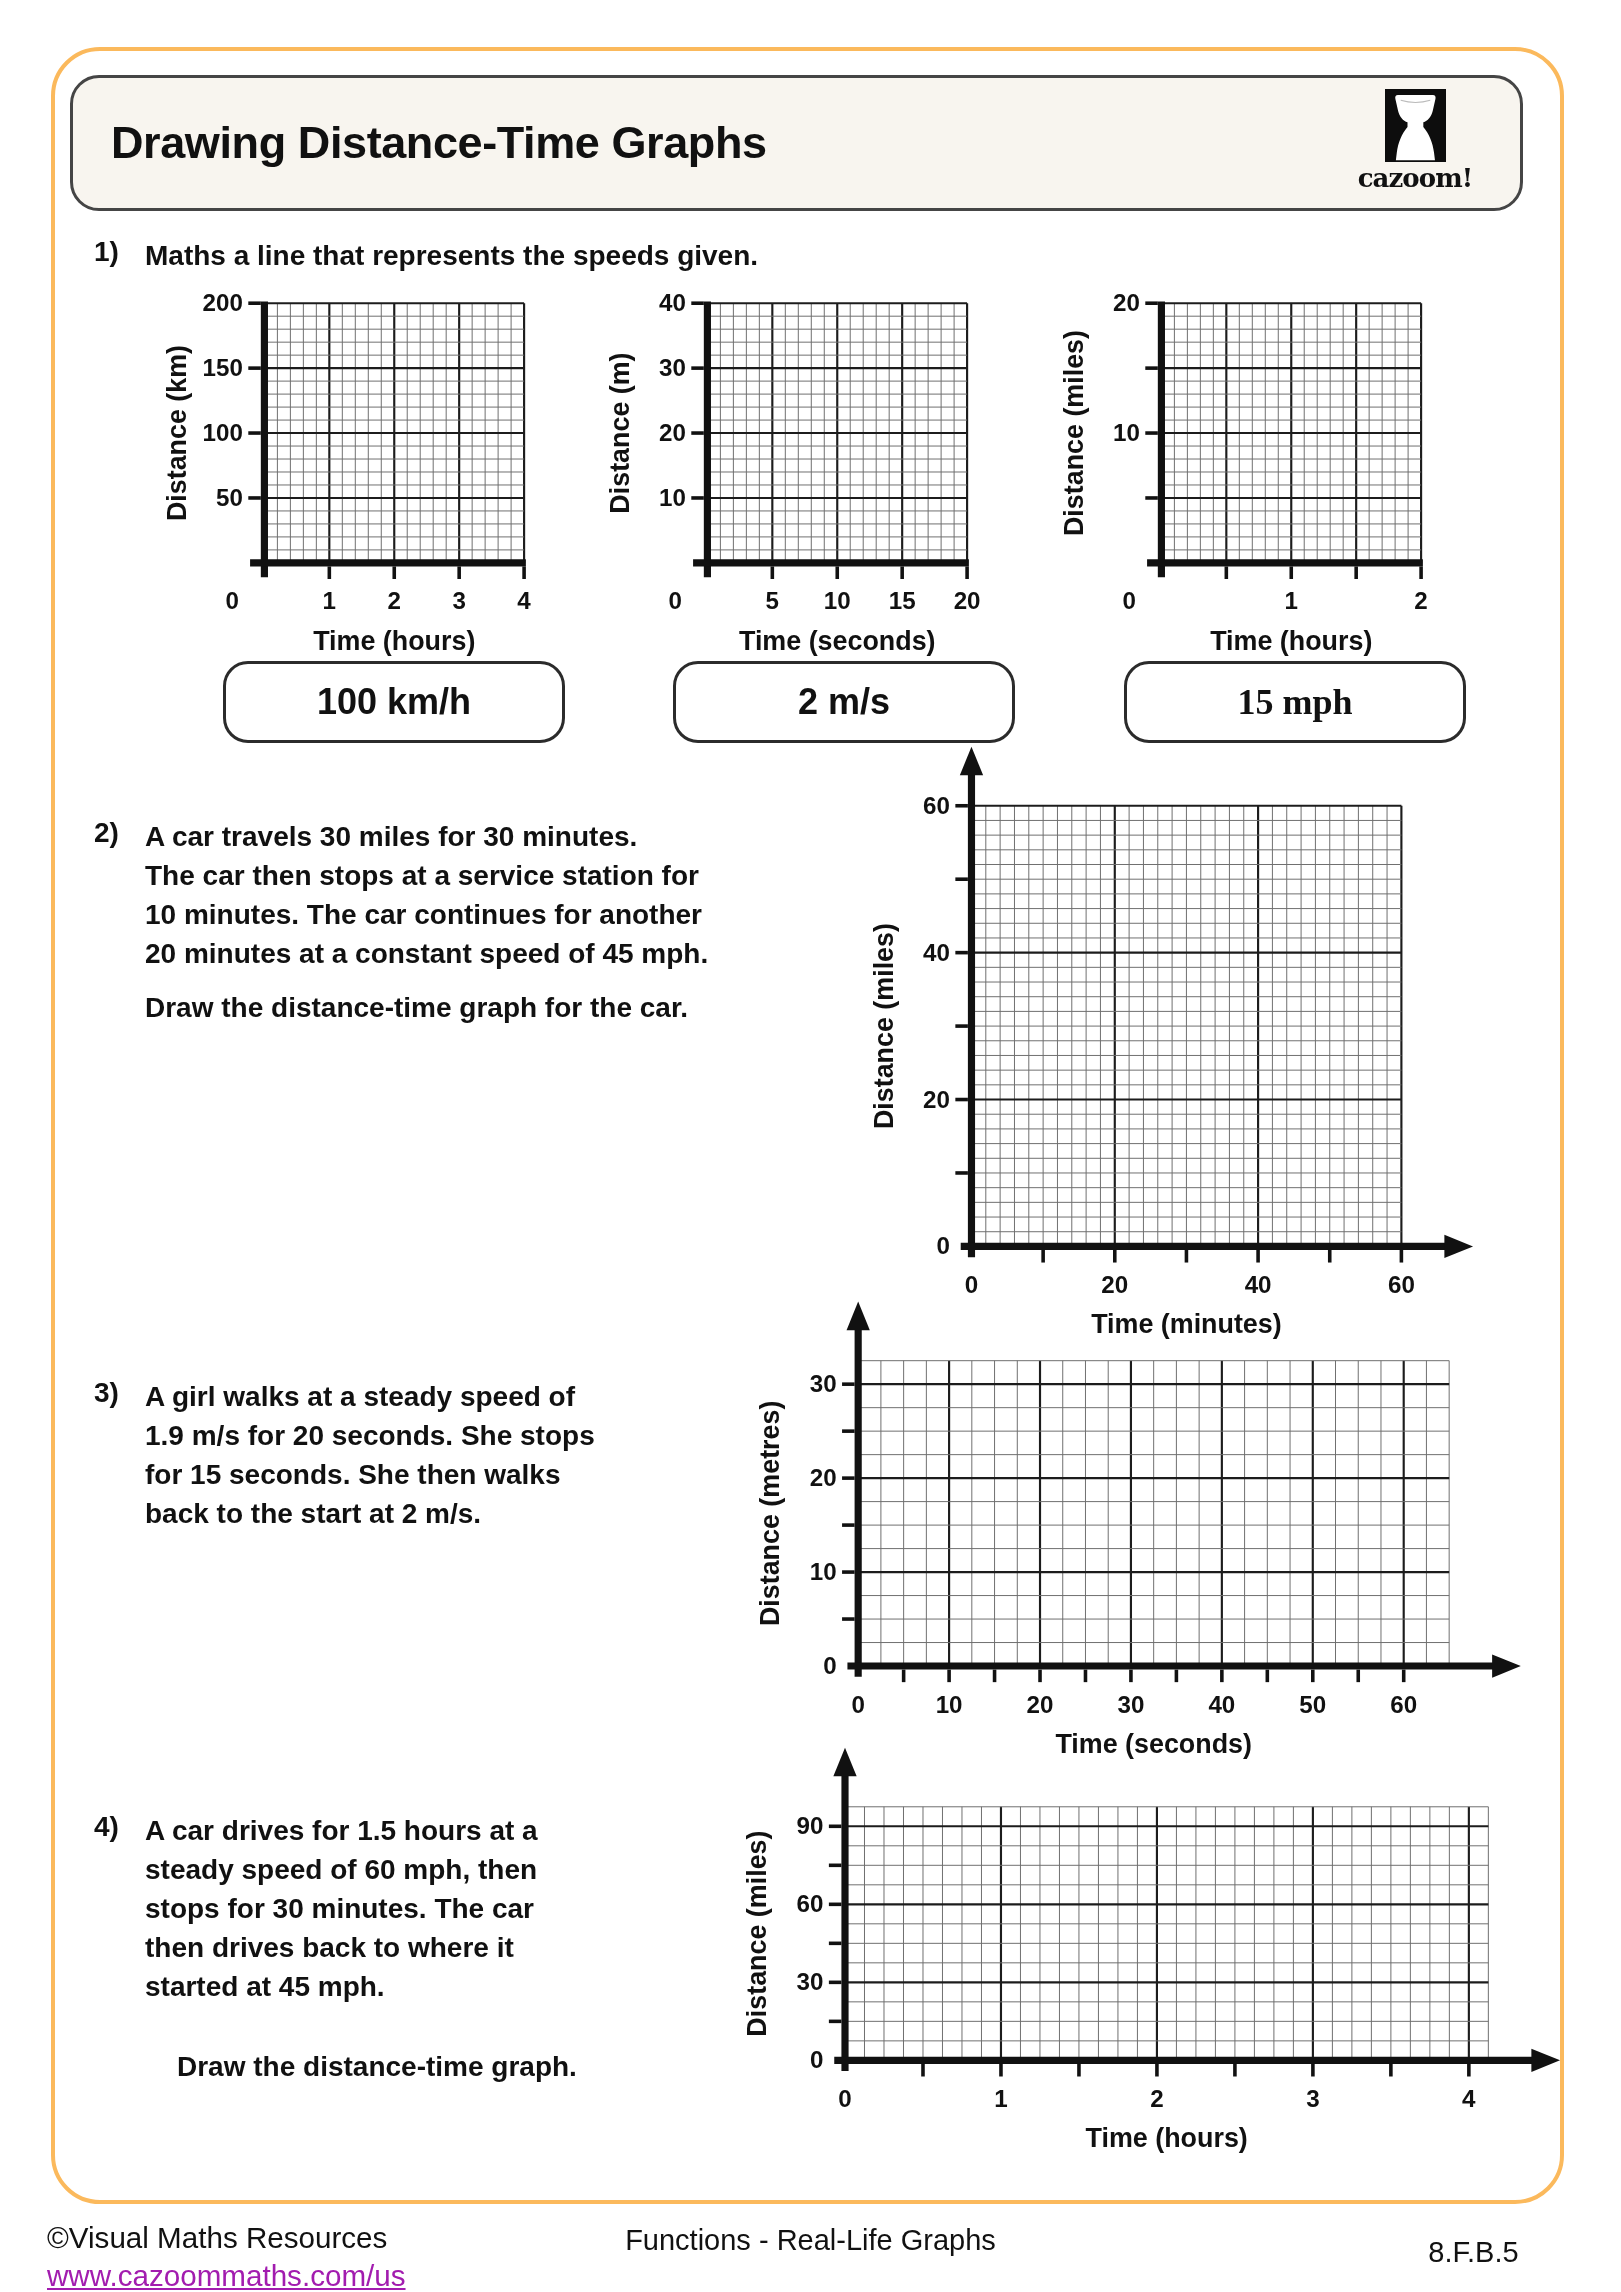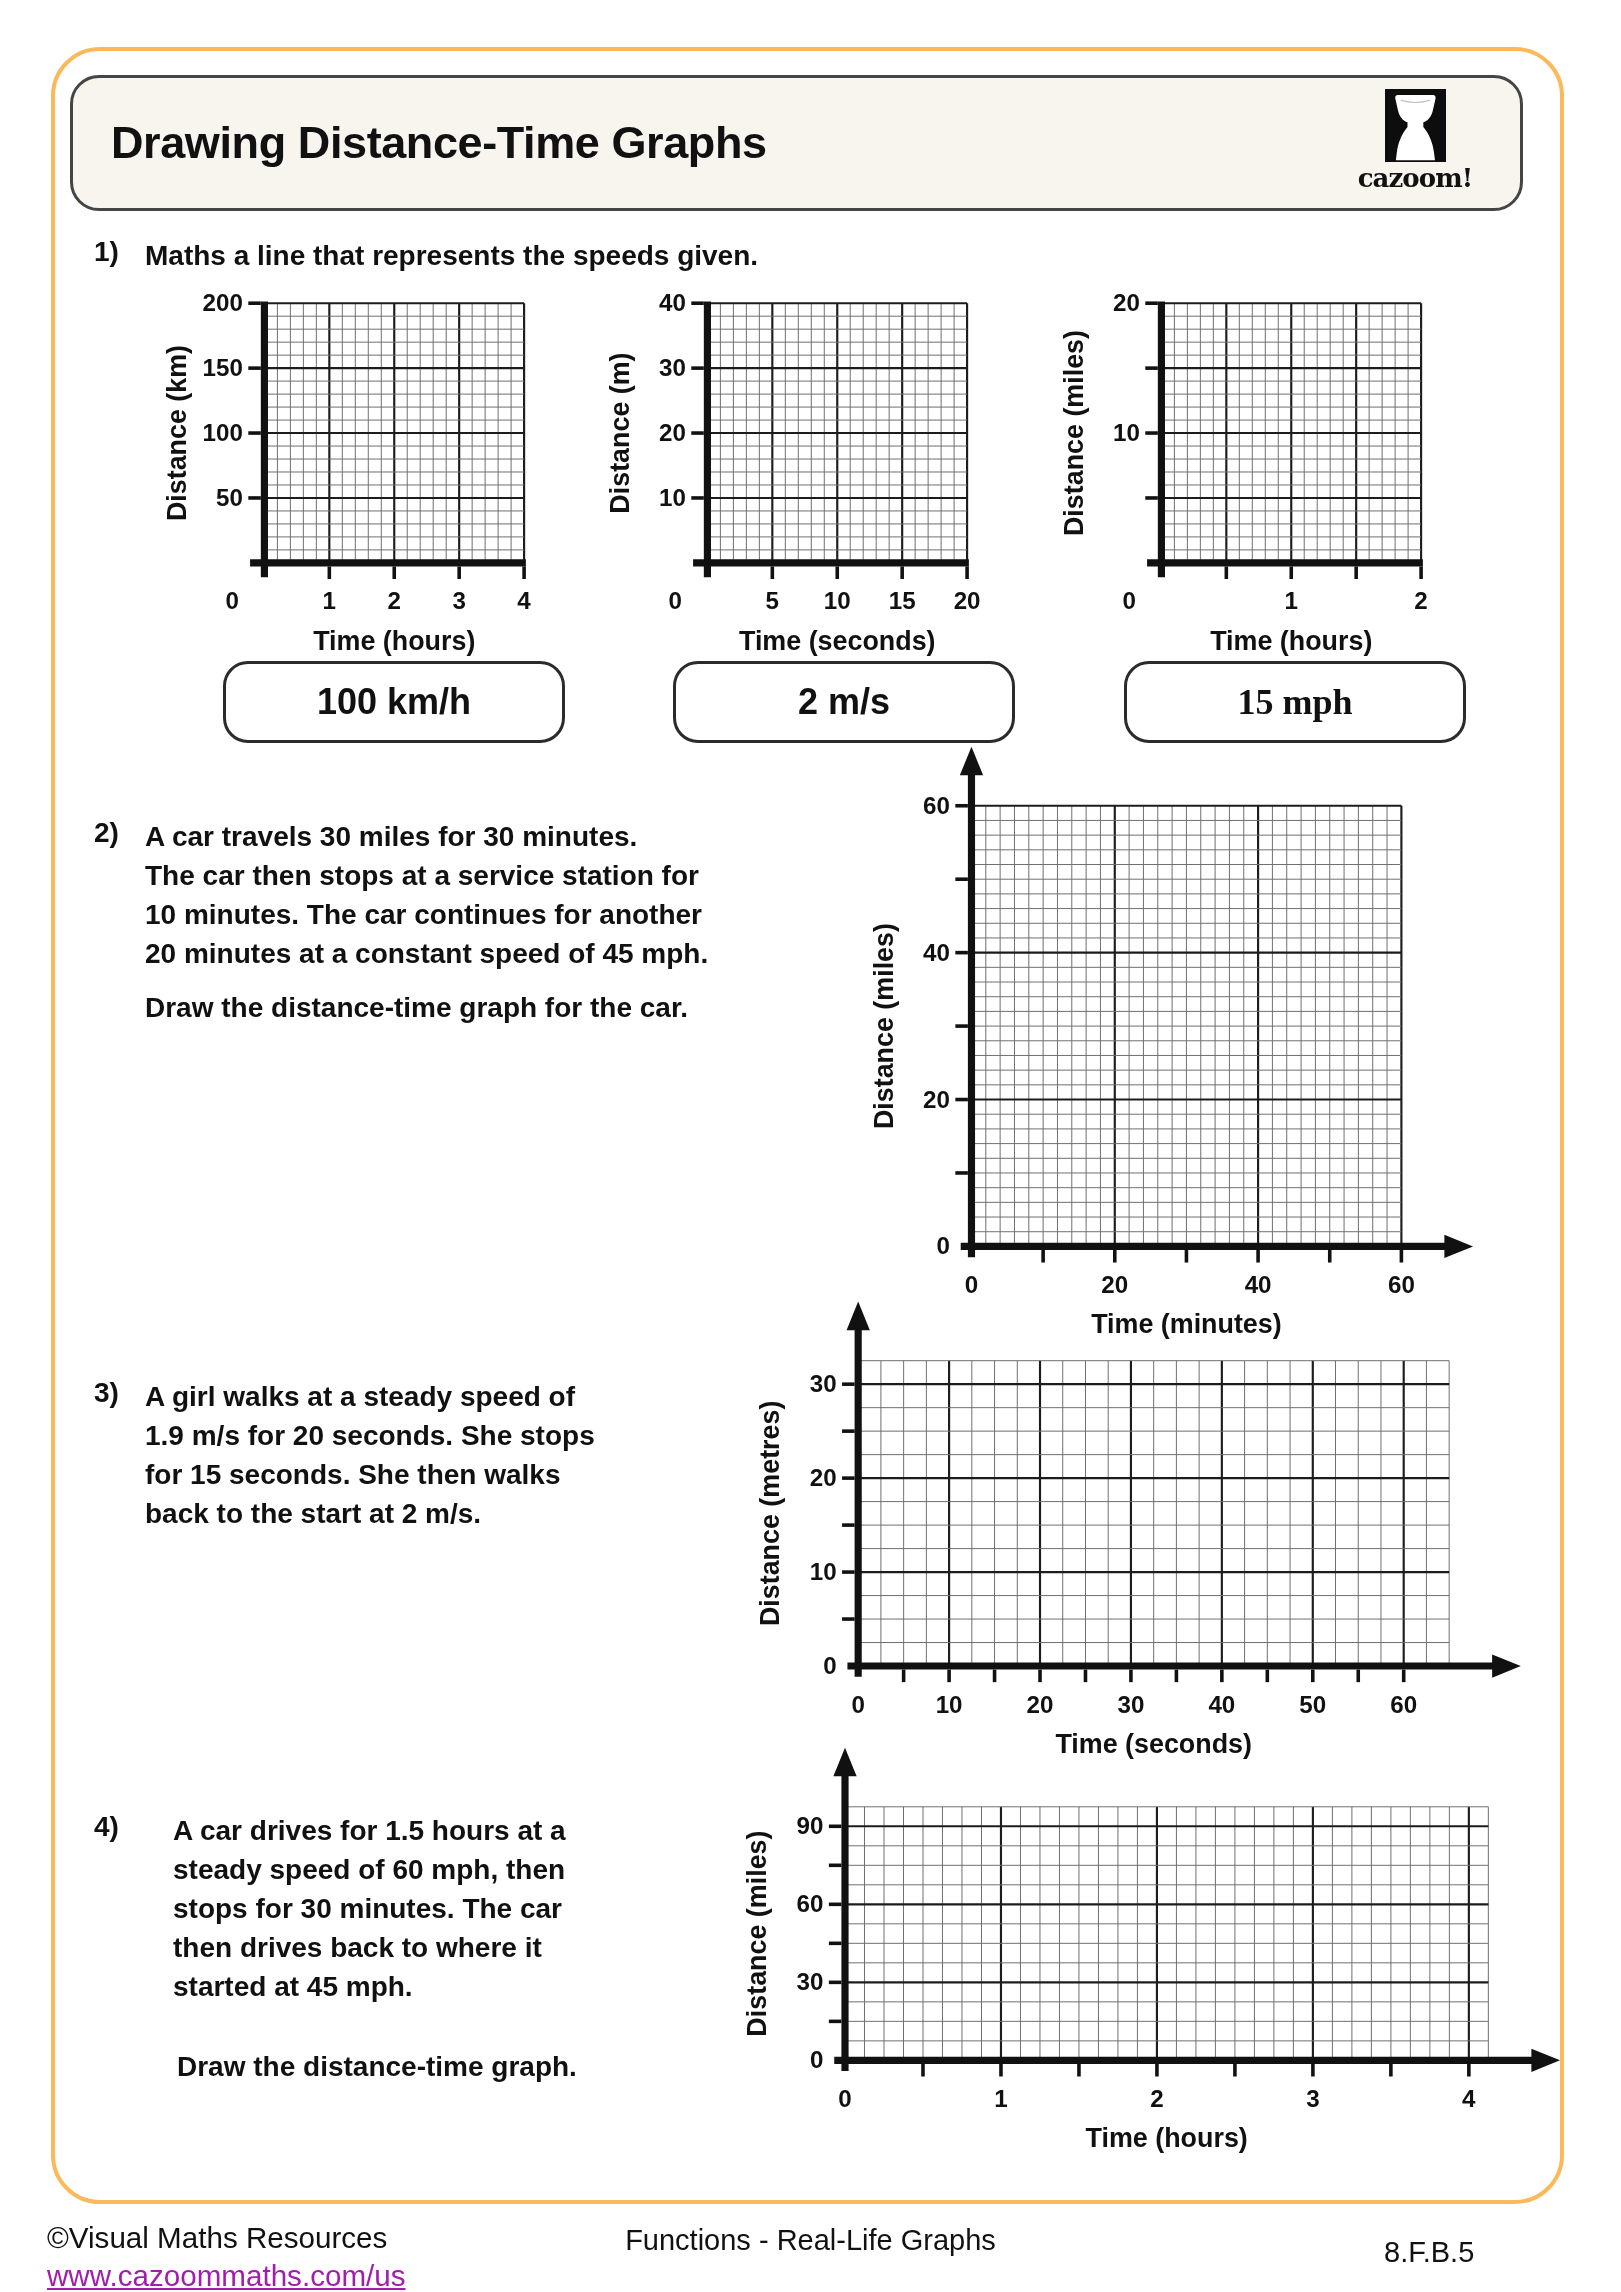--- a/index.html
+++ b/index.html
@@ -18,21 +18,21 @@
   .qnum{font-size:28px;font-weight:bold;}
   .qtext{font-size:28px;font-weight:bold;line-height:39px;white-space:pre-line;}
   .speedbox{height:82px;border:3.6px solid #2b2b2b;border-radius:25px;box-sizing:border-box;
             display:flex;align-items:center;justify-content:center;
             font-size:36px;font-weight:bold;background:#fff;}
   svg.graph{position:absolute;overflow:visible;}
   svg.graph text{font-family:"Liberation Sans",sans-serif;font-weight:bold;fill:#111;}
   #footer-left{left:47px;top:2219px;font-size:29.6px;font-weight:normal;line-height:38px;}
   #footer-left a{color:#a21caf;text-decoration:underline;}
   #footer-center{left:497px;top:2222px;width:627px;text-align:center;font-size:29px;line-height:37px;}
-  #footer-right{left:1384px;top:2236px;width:179px;text-align:left;font-size:29px;}
+  #footer-right{left:1384px;top:2236px;width:179px;text-align:center;font-size:29px;}
 </style>
 </head>
 <body>
 
 <div id="page">
 
   <div id="frame" class="abs"></div>
 
   <div id="titlebox" class="abs">
     <div id="title">Drawing Distance-Time Graphs</div>
@@ -410,21 +410,21 @@
       <text x="734.2307692307692" y="463" font-size="27" text-anchor="middle">60</text>
       <text x="101" y="420" font-size="27" text-anchor="end">0</text>
       <text x="101" y="315.0769230769231" font-size="27" text-anchor="end">10</text>
       <text x="101" y="210.15384615384616" font-size="27" text-anchor="end">20</text>
       <text x="101" y="105.23076923076923" font-size="27" text-anchor="end">30</text>
       <text x="455" y="508" font-size="30" text-anchor="middle">Time (seconds)</text>
       <text x="37" y="240.5" font-size="30" text-anchor="middle" transform="rotate(-90 37 240.5)">Distance (metres)</text>
     </svg>
 
   <div class="abs qnum" style="left:94px;top:1811px;">4)</div>
-  <div class="abs qtext" style="left:145px;top:1811px;width:627px;margin-left:28px;">A car drives for 1.5 hours at a
+  <div class="abs qtext" style="left:145px;top:1811px;width:627px;">A car drives for 1.5 hours at a
 steady speed of 60 mph, then
 stops for 30 minutes. The car
 then drives back to where it
 started at 45 mph.</div>
   <div class="abs qtext" style="left:145px;top:2047px;width:627px;margin-left:32px;">Draw the distance-time graph.</div>
   <svg class="graph" style="left:733px;top:1744px;" width="836" height="415" viewBox="0 0 933 463">
       <line x1="146.75757575757575" y1="70" x2="146.75757575757575" y2="353" stroke="#6e6e6e" stroke-width="1.1"></line>
       <line x1="168.5151515151515" y1="70" x2="168.5151515151515" y2="353" stroke="#6e6e6e" stroke-width="1.1"></line>
       <line x1="190.27272727272728" y1="70" x2="190.27272727272728" y2="353" stroke="#6e6e6e" stroke-width="1.1"></line>
       <line x1="212.03030303030303" y1="70" x2="212.03030303030303" y2="353" stroke="#6e6e6e" stroke-width="1.1"></line>

